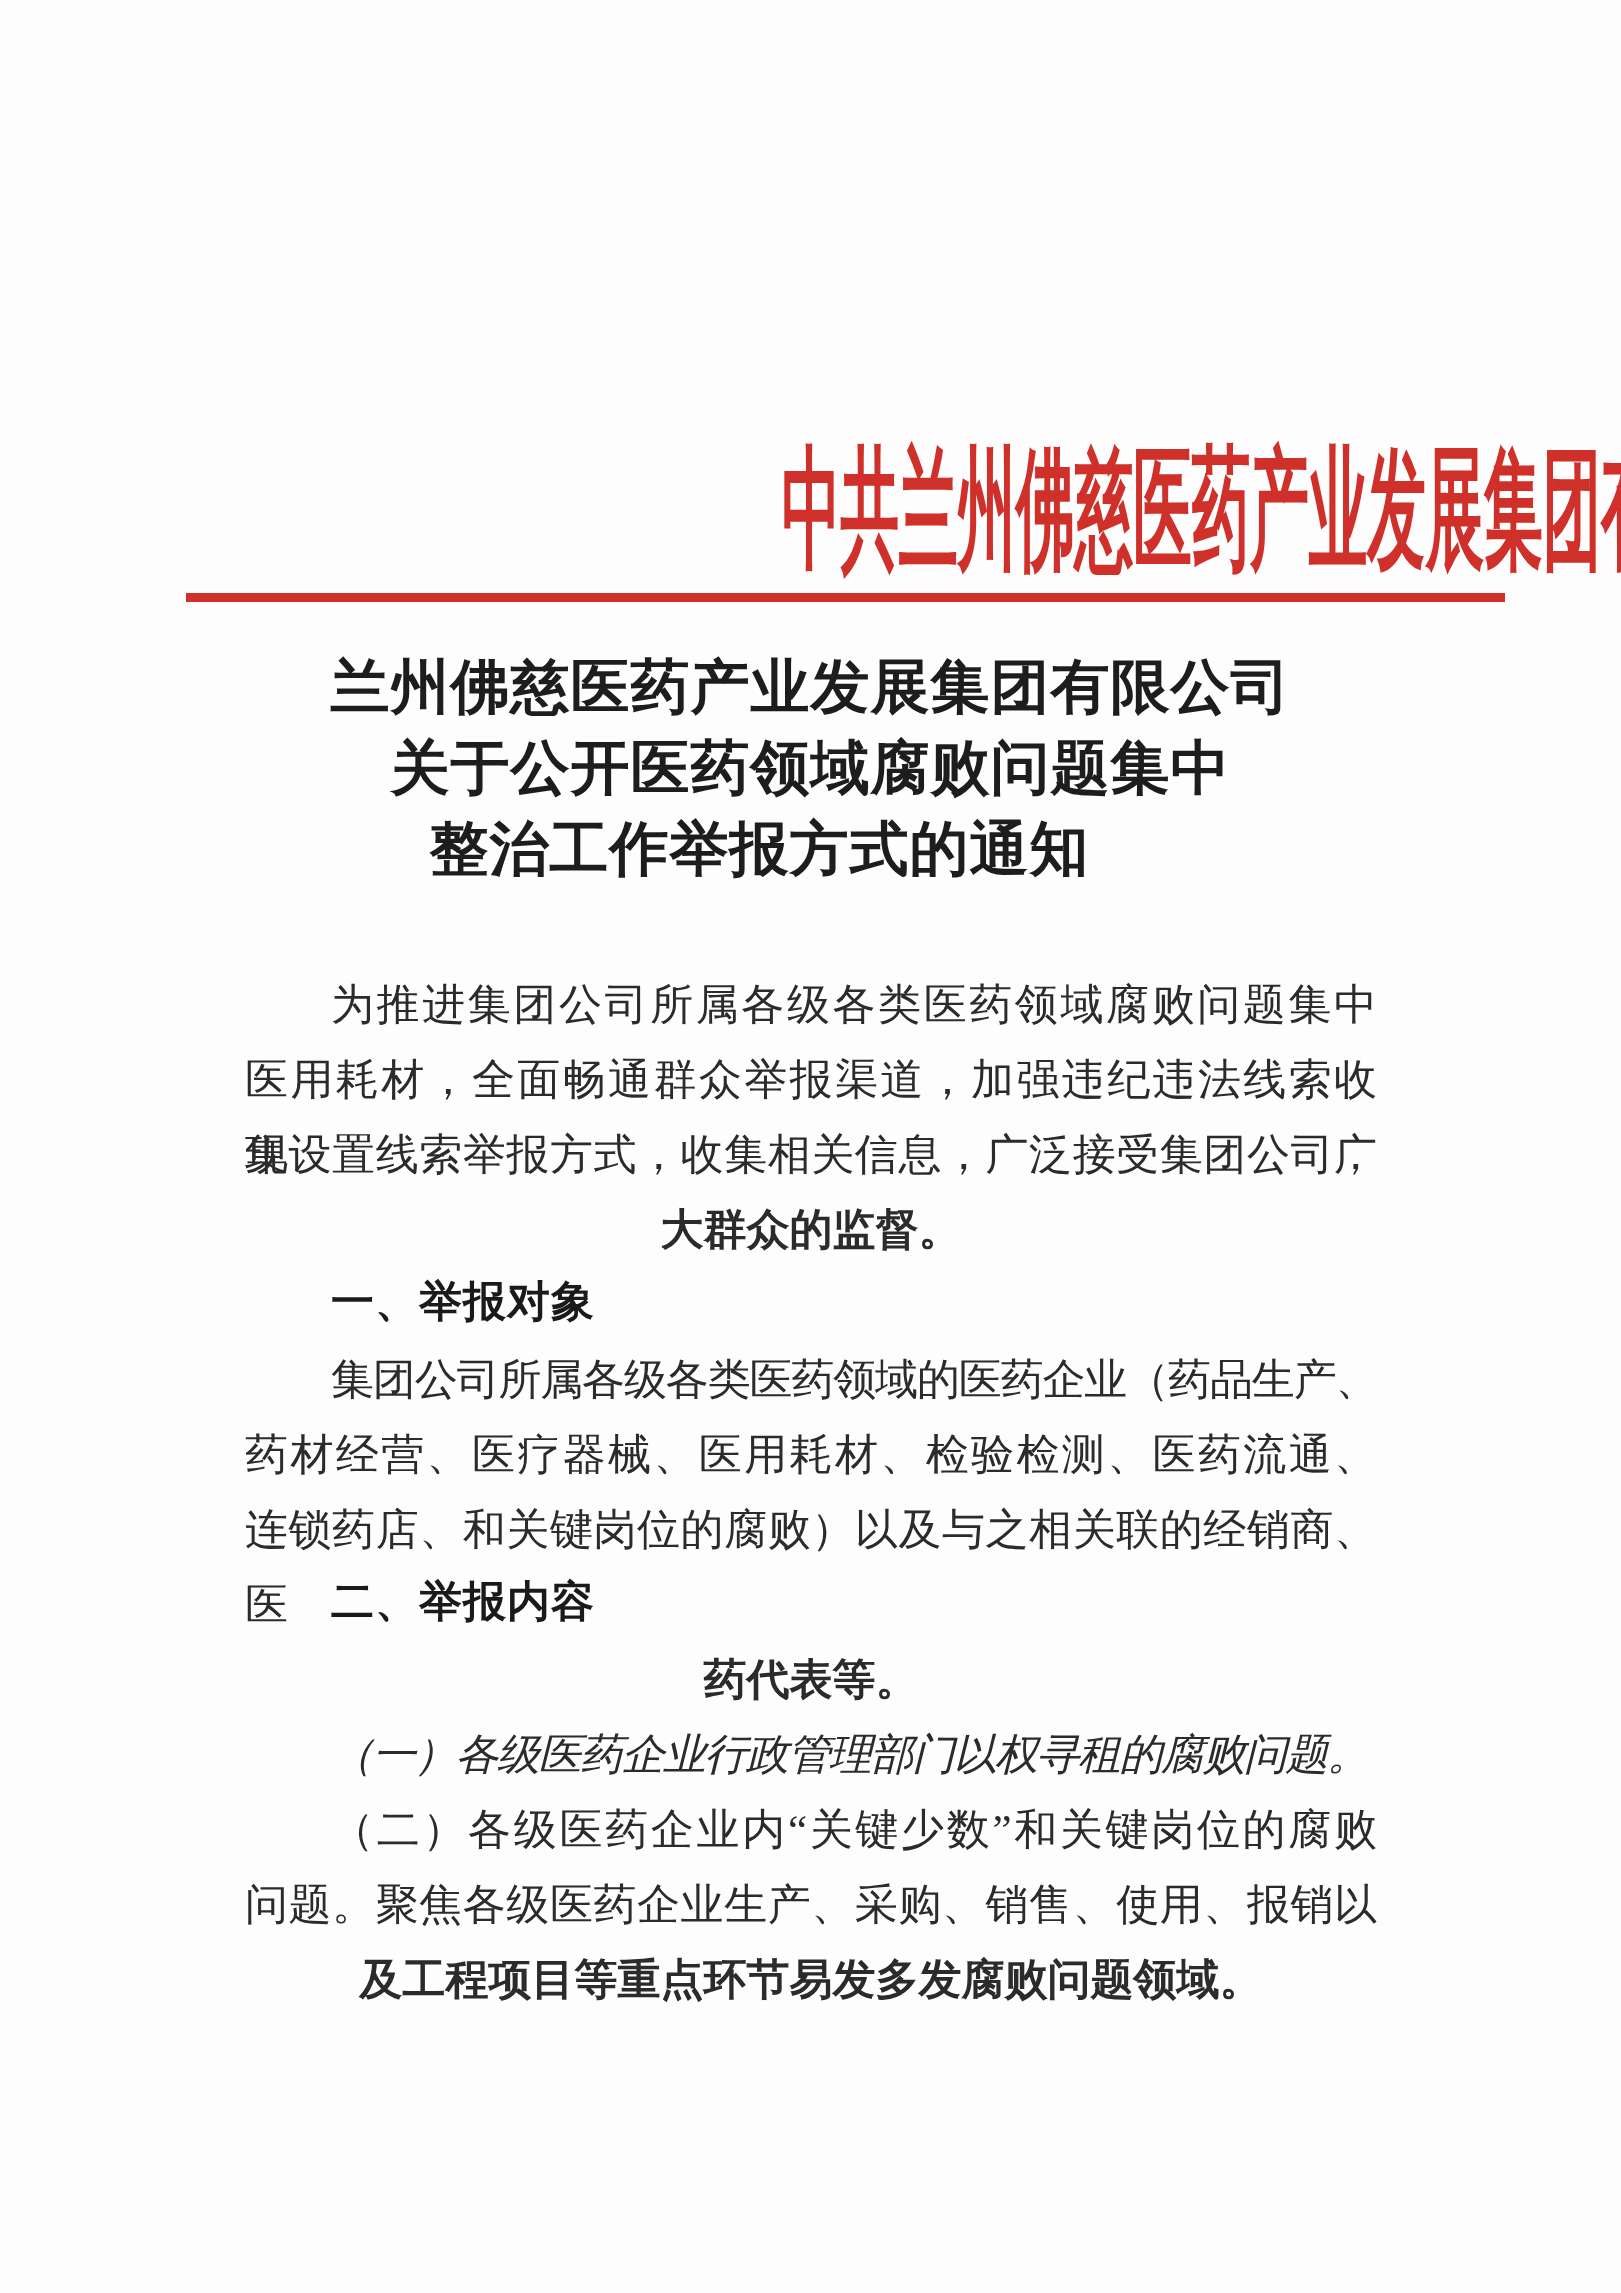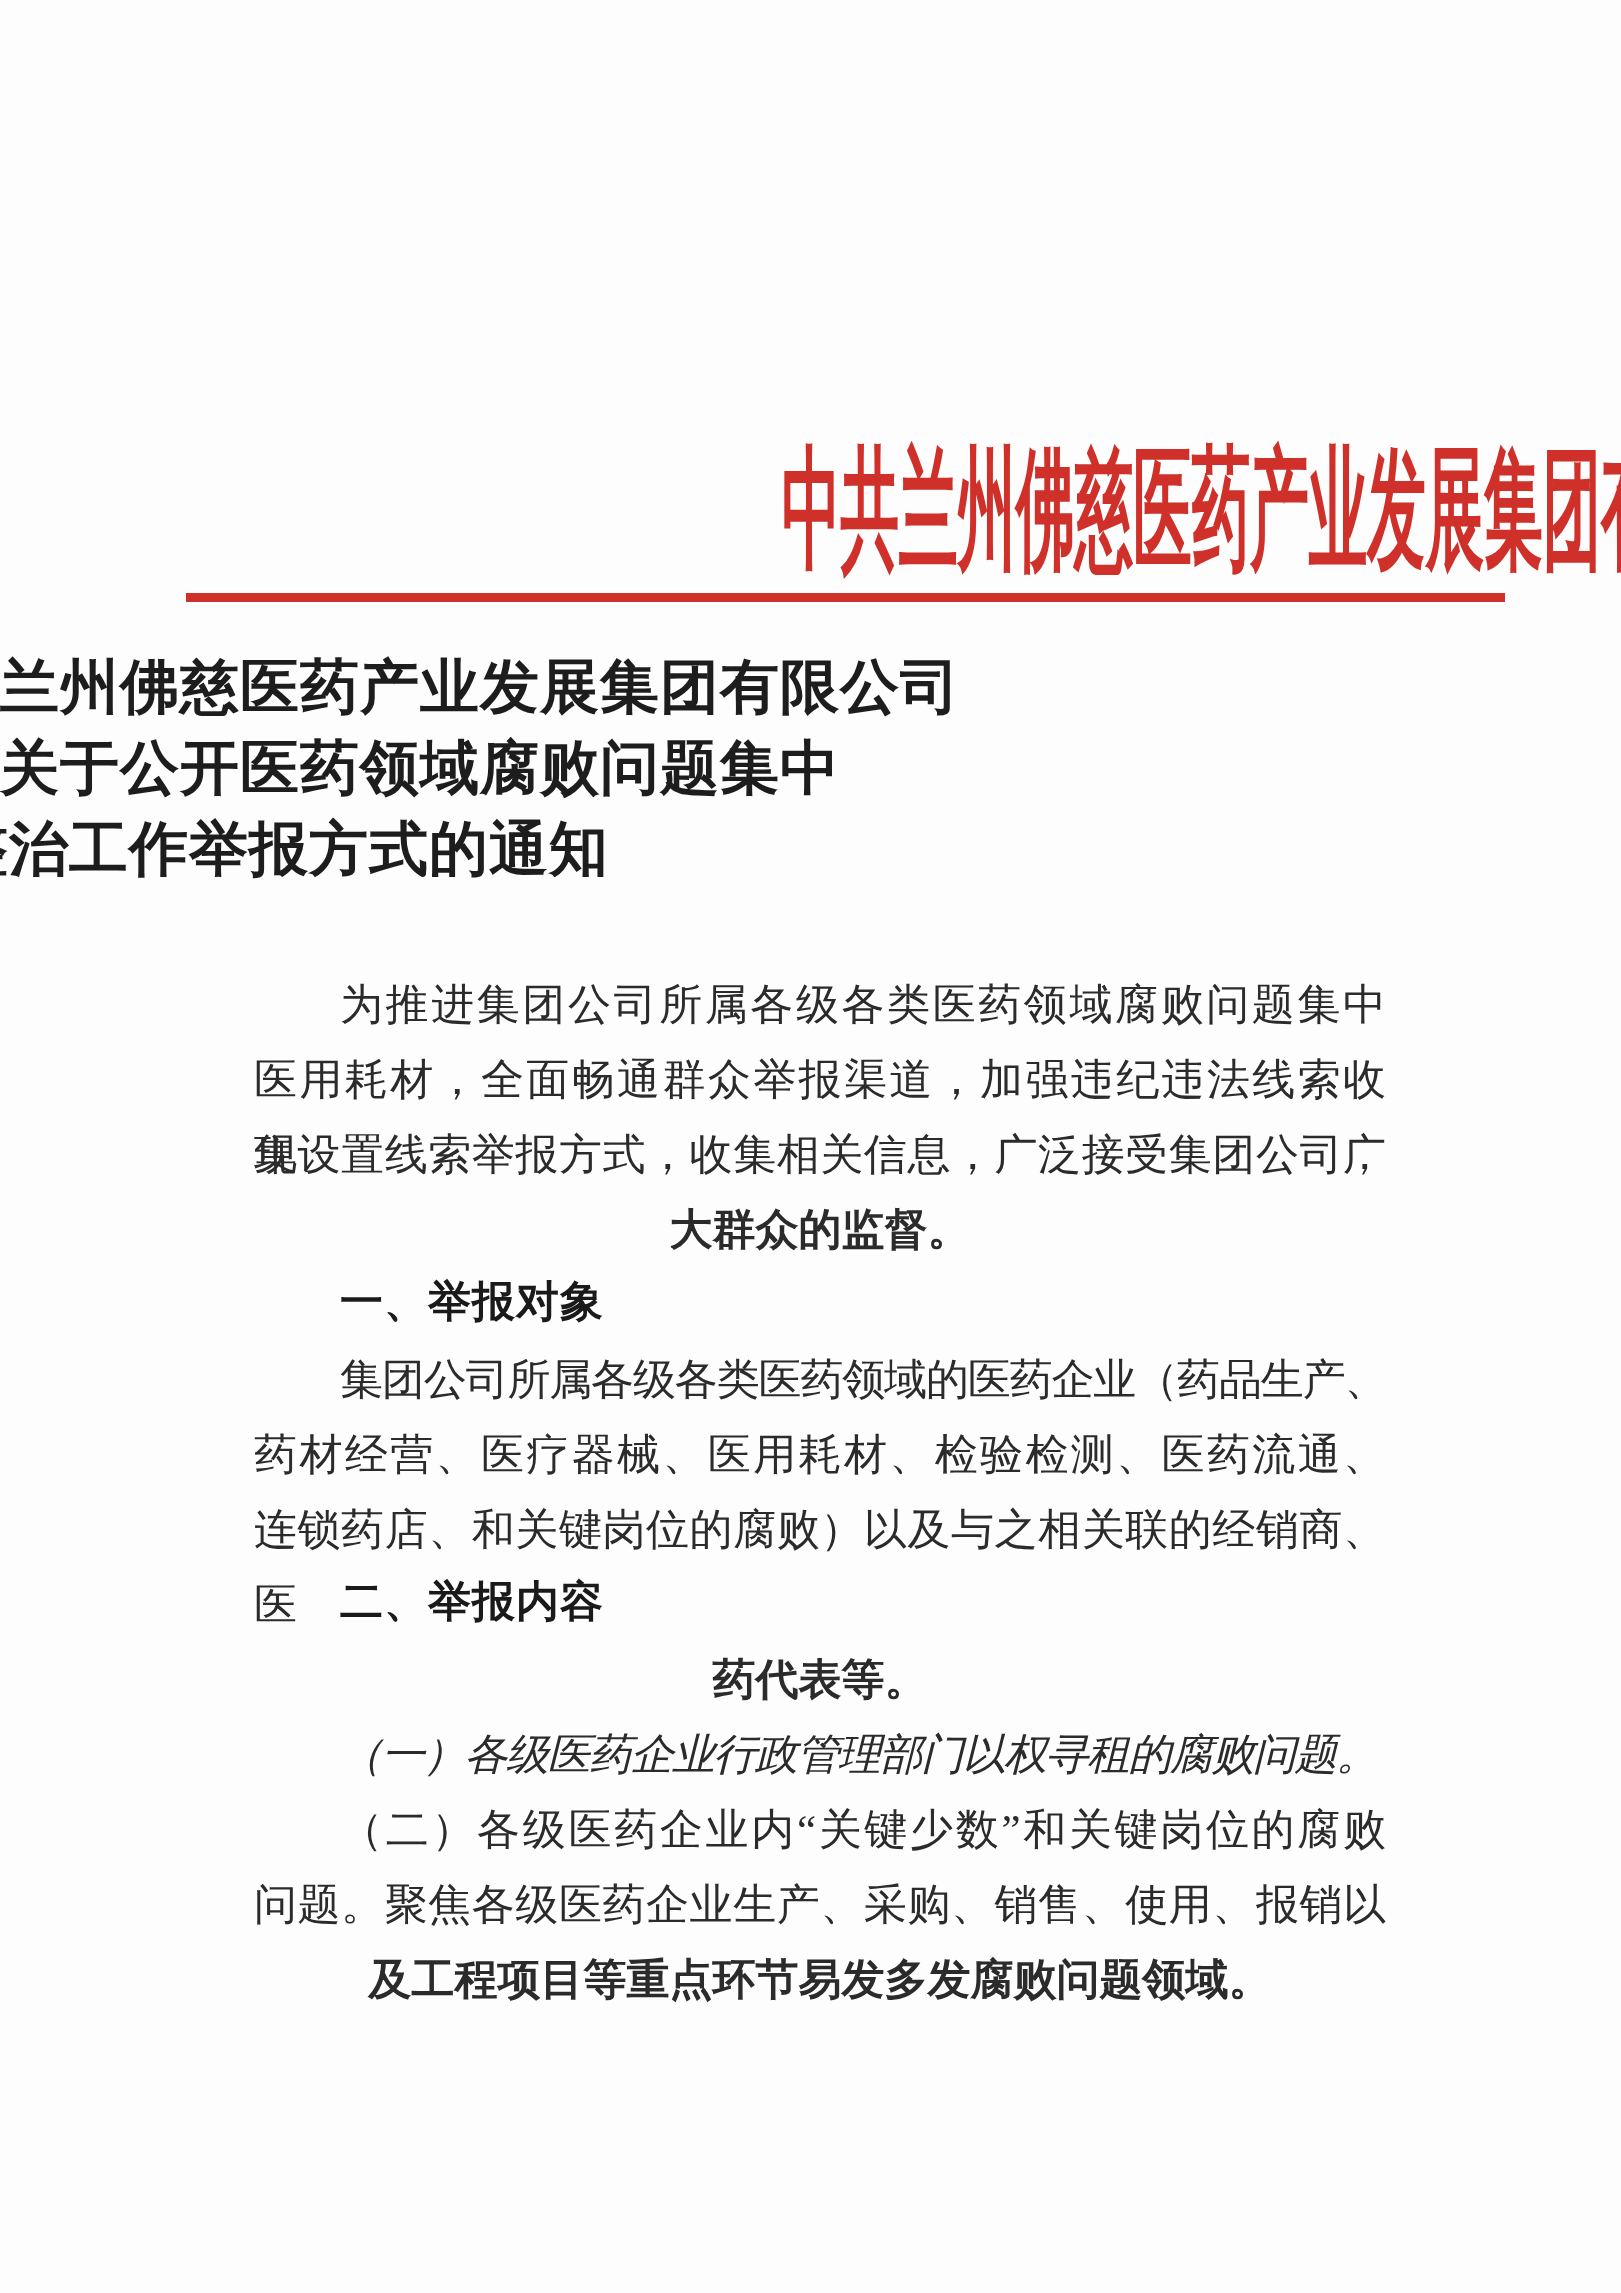--- a/index.html
+++ b/index.html
@@ -41,34 +41,35 @@
     width: 1319px;
     height: 8.8px;
     background: var(--accent, #d0302a);
   }
   
   .doc-title {
     position: absolute;
     top: 647px;
     left: 0;
     width: 100%;
+    text-align: center;
     font-size: 59px;
     line-height: 81px;
     font-weight: 700;
     letter-spacing: 1px;
     color: #1d1d1d;
   }
   .doc-title .t3 {
     transform: translateX(-51px);
   }
   
   .body-text {
     position: absolute;
     top: 967px;
-    left: 254px;
+    left: 245px;
     width: 1132px;
     font-size: 43px;
     line-height: 75px;
     color: #2b2b2b;
   }
   .bl { height: 75px; }
   .first {
     text-indent: 86px;
     text-align: justify;
     text-align-last: justify;

